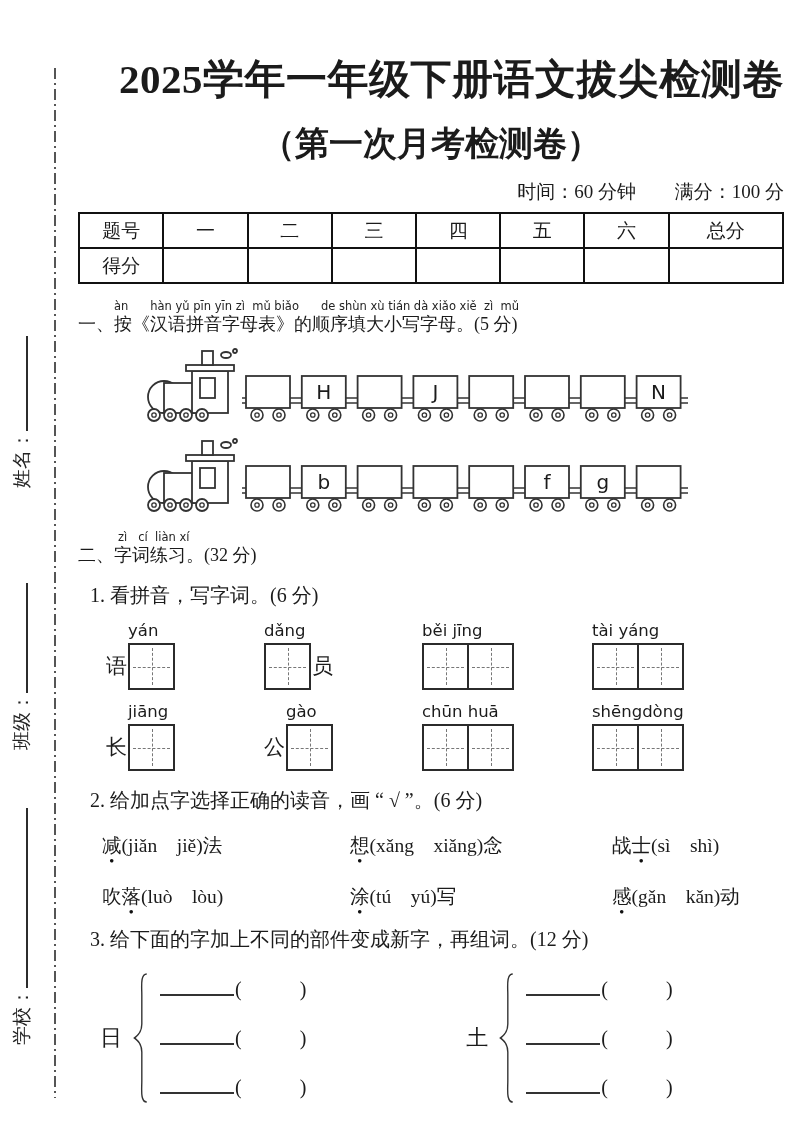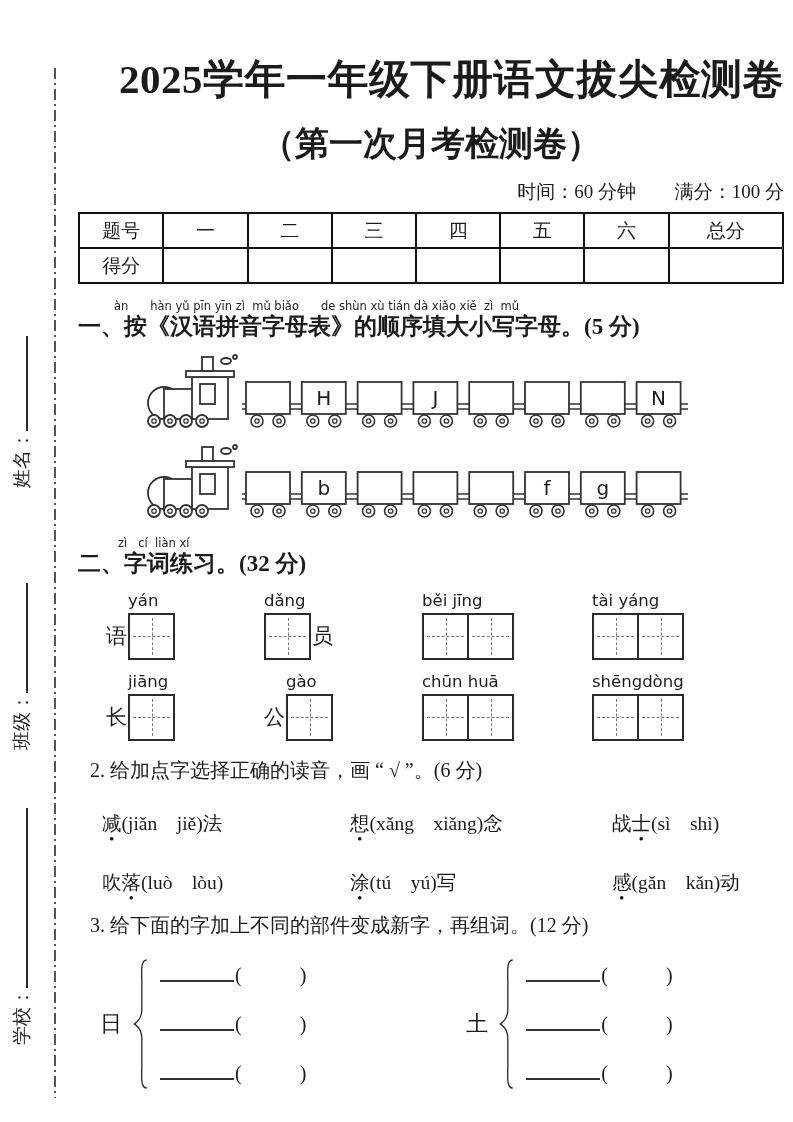--- a/index.html
+++ b/index.html
@@ -31,37 +31,37 @@
   }
   table.score td.first { width:12%; }
   
   .sec { margin-top:16px; }
   .pinyin-line {
     font-family:"DejaVu Sans","Liberation Sans",sans-serif;
     font-size:11.5px; white-space:pre; color:#222; line-height:1.1;
   }
   .sec1-py { margin-left:36px; }
   .sec2-py { margin-left:40px; }
-  .sec-heading { font-size:23px; font-weight:bold; line-height:1.25; }
+  .sec-heading { font-size:18px; font-weight:normal; line-height:1.25; }
   .q-heading { font-size:20px; margin-top:16px; padding-left:12px; }
   
   .train { display:block; margin:12px 0 0 64px; }
   
   .pw-row { display:grid; grid-template-columns:158px 158px 170px 1fr; padding-left:28px; margin-top:12px; align-items:end; }
   .pw-item { display:flex; align-items:flex-end; }
   .pw-col { display:flex; flex-direction:column; align-items:flex-start; }
   .pw-pinyin { font-family:"DejaVu Sans","Liberation Sans",sans-serif; font-size:16.5px; white-space:pre; margin-bottom:3px; }
   .pw-pre { font-size:21px; margin:0 1px 10px 0; }
   .pw-post { font-size:21px; margin:0 0 10px 1px; }
   .tzg { width:47px; height:47px; border:2px solid #2b2b2b; position:relative; background:#fff; }
   .tzg + .tzg { margin-left:-2px; }
   .tzg::before { content:""; position:absolute; left:50%; top:3px; bottom:3px; border-left:1.5px dashed #777; }
   .tzg::after  { content:""; position:absolute; top:50%; left:3px; right:3px; border-top:1.5px dashed #777; }
   
-  .q2-grid { display:grid; grid-template-columns:248px 262px 1fr; row-gap:32px; padding-left:24px; margin-top:26px; font-size:19.5px; }
+  .q2-grid { display:grid; grid-template-columns:248px 262px 1fr; row-gap:24px; padding-left:24px; margin-top:18px; font-size:19.5px; }
   .dotted { position:relative; display:inline-block; }
   .dotted::after { content:"●"; position:absolute; left:50%; transform:translateX(-50%); bottom:-0.72em; font-size:0.42em; color:#111; }
   .opts { font-family:"Liberation Serif","DejaVu Serif",serif; }
   
   .q3-wrap { display:flex; gap:160px; padding-left:22px; margin-top:18px; }
   .q3-group { display:flex; align-items:center; }
   .q3-base { font-size:22px; margin-right:10px; }
   .q3-rows { display:flex; flex-direction:column; gap:25px; margin-left:10px; font-size:20px; }
   .wline { display:inline-block; width:74px; border-bottom:2px solid #333; height:0.95em; margin-right:1px; }
   .pspace { display:inline-block; width:58px; }
@@ -262,20 +262,21 @@
         <circle cx="527.5999999999999" cy="68" r="6" fill="#fff" stroke="#333" stroke-width="1.6"></circle>
         <circle cx="527.5999999999999" cy="68" r="2.2" fill="none" stroke="#333" stroke-width="1.3"></circle>
         <text x="516.5999999999999" y="52" text-anchor="middle" font-size="20" fill="#1b1b1b" font-family="&quot;DejaVu Sans&quot;, sans-serif"></text>
       </svg>
   </div>
 
   <div class="sec">
     <div class="pinyin-line sec2-py">zì   cí  liàn xí</div>
     <div class="sec-heading">二、字词练习。(32 分)</div>
 
+    <div class="q-heading">1. 看拼音，写字词。(6 分)</div>
     <div class="pw-row">
       <div class="pw-item">
         <span class="pw-pre">语</span>
         <div class="pw-col">
             <span class="pw-pinyin">yán</span>
           <div style="display:flex;">
               <div class="tzg"></div>
             </div>
           </div>
       </div>

